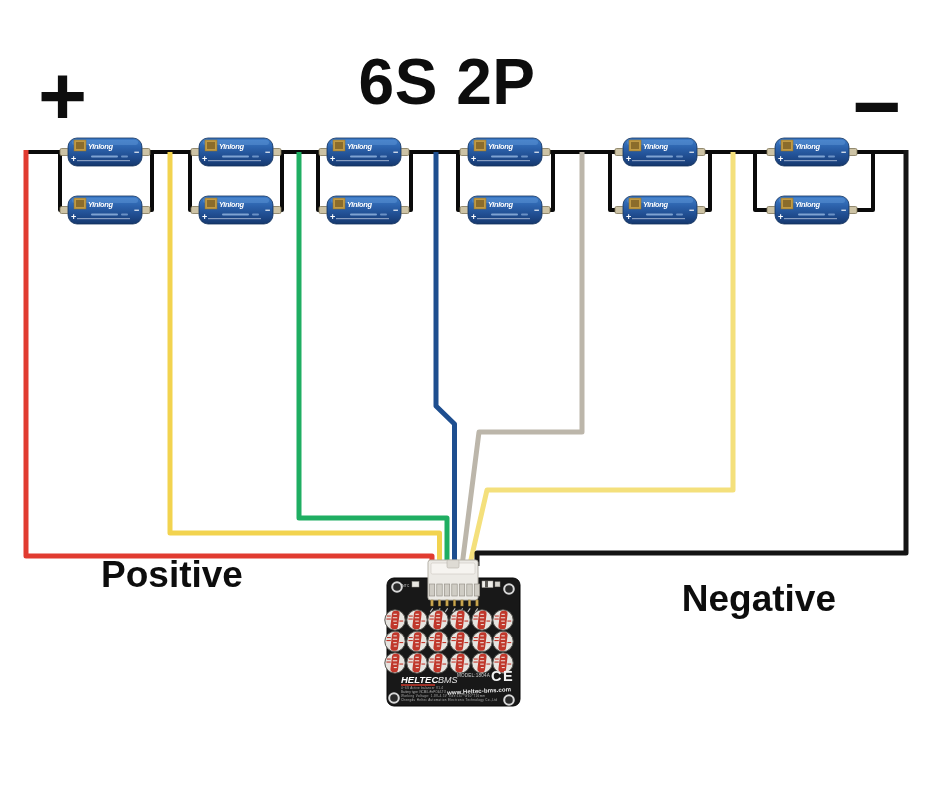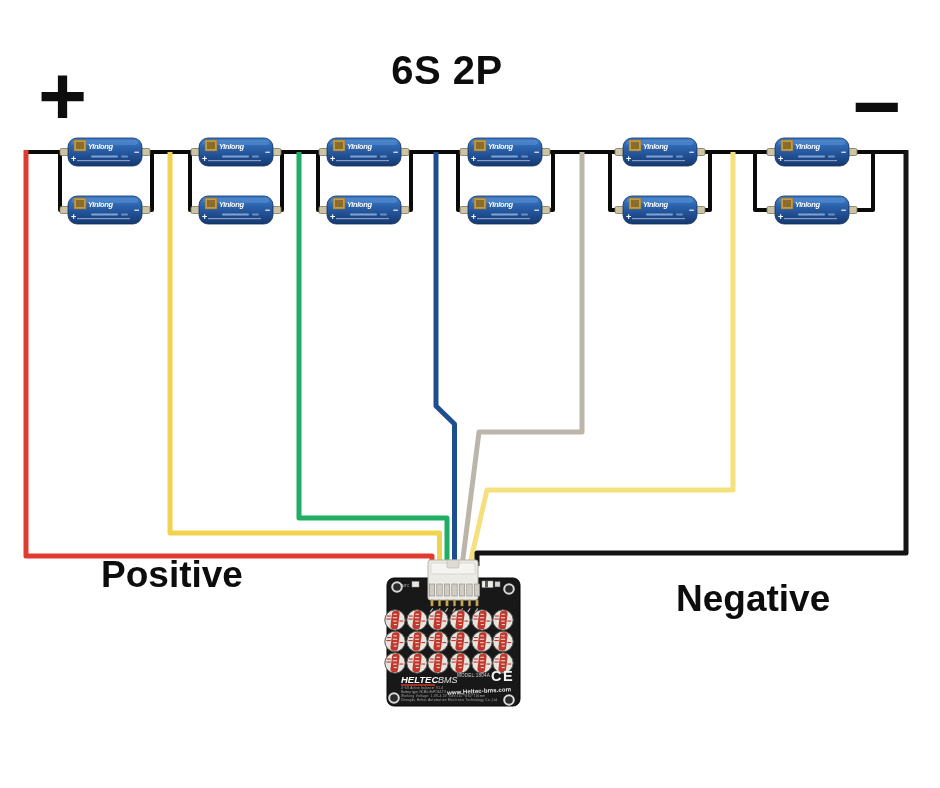--- a/index.html
+++ b/index.html
@@ -1,23 +1,23 @@
 <!DOCTYPE html>
 <html><head>
 <meta charset="utf-8">
 <style>
   html,body{margin:0;padding:0;background:#fff;}
   #stage{position:relative;width:940px;height:788px;background:#ffffff;overflow:hidden;
          font-family:"Liberation Sans", sans-serif;}
   .biglabel{position:absolute;color:#0d0d0d;font-weight:800;line-height:1;white-space:nowrap;}
-  #title{left:297px;top:50px;width:300px;text-align:center;font-size:40px;letter-spacing:.5px;}
+  #title{left:297px;top:50px;width:300px;text-align:center;font-size:64px;letter-spacing:.5px;}
   #plus-symbol{left:38px;top:54px;font-size:84px;font-weight:900;}
   #minus-symbol{left:852px;top:64px;font-size:84px;font-weight:900;}
   #positive-label{left:92px;top:556px;width:160px;text-align:center;font-size:37px;font-weight:700;}
-  #negative-label{left:676px;top:580px;width:160px;text-align:left;font-size:37px;font-weight:700;}
+  #negative-label{left:676px;top:580px;width:160px;text-align:right;font-size:37px;font-weight:700;}
   svg{position:absolute;left:0;top:0;}
   svg text{font-family:"Liberation Sans", sans-serif;}
 </style>
 </head>
 <body>
 
 <div id="stage">
 
   <div id="title" class="biglabel">6S 2P</div>
   <div id="plus-symbol" class="biglabel">+</div>

